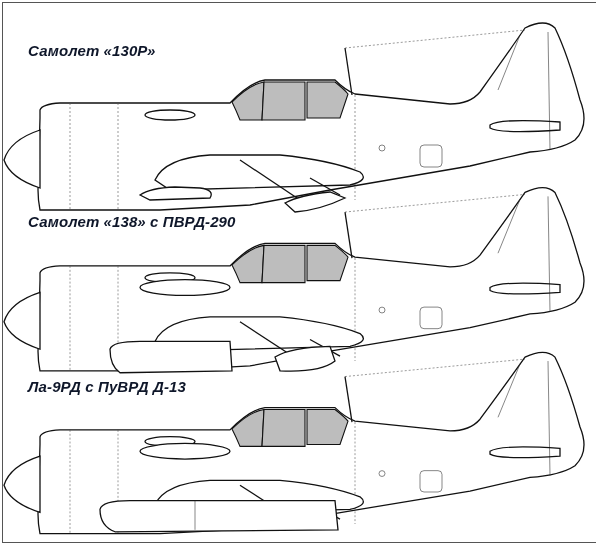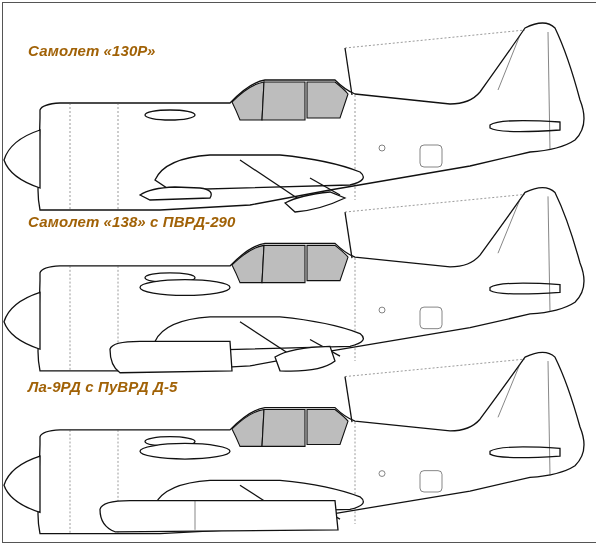--- a/index.html
+++ b/index.html
@@ -1,33 +1,33 @@
 <!DOCTYPE html>
 <html><head>
 <meta charset="utf-8">
 <style>
   html, body { margin:0; padding:0; background:#ffffff; }
   body { width:600px; height:548px; position:relative; overflow:hidden; }
   .frame { position:absolute; left:2px; top:2px; width:594px; height:541px; border:1px solid #555; border-right:none; box-sizing:border-box; }
-  .label { position:absolute; font-family:"Liberation Sans", sans-serif; font-weight:bold; font-style:italic; font-size:15px; color:#a16207; letter-spacing:0.1px; }
+  .label { position:absolute; font-family:"Liberation Sans", sans-serif; font-weight:bold; font-style:italic; font-size:15px; color:#0f172a; letter-spacing:0.1px; }
   svg { position:absolute; left:0; top:0; }
   .ln { fill:none; stroke:#111; stroke-width:1.3; }
   .thin { fill:none; stroke:#333; stroke-width:0.6; }
   .dot { fill:none; stroke:#555; stroke-width:0.6; stroke-dasharray:2 2; }
   .glass { fill:#bdbdbd; stroke:#111; stroke-width:1.1; }
   .body { fill:#fff; stroke:#111; stroke-width:1.3; }
 </style>
 </head>
 <body>
 
 <div class="frame"></div>
 
 <div class="label" style="left:28px;top:42px;">Самолет «130Р»</div>
 <div class="label" style="left:28px;top:213px;">Самолет «138» с ПВРД-290</div>
-<div class="label" style="left:28px;top:378px;">Ла-9РД с ПуВРД Д-5</div>
+<div class="label" style="left:28px;top:378px;">Ла-9РД с ПуВРД Д-13</div>
 
 <svg width="600" height="548" viewBox="0 0 600 548">
   <defs>
     <g id="plane">
 
       <path class="body" d="M40,118 L40,110 Q42,104 60,103 L230,103 Q250,82 265,80 L335,80 Q345,90 355,94 L450,104 Q470,104 480,92 Q510,50 525,28 Q545,18 555,28 Q568,55 580,100 Q590,125 575,140 Q560,150 530,152 L470,166 L330,190 L250,205 L160,210 L40,210 Q38,200 38,190 Z"></path>
 
       <path class="body" d="M40,130 Q10,140 4,160 Q10,178 40,188 Z"></path>
 
       <path class="glass" d="M232,102 Q250,84 264,82 L262,120 L240,120 Q236,110 232,102 Z"></path>

